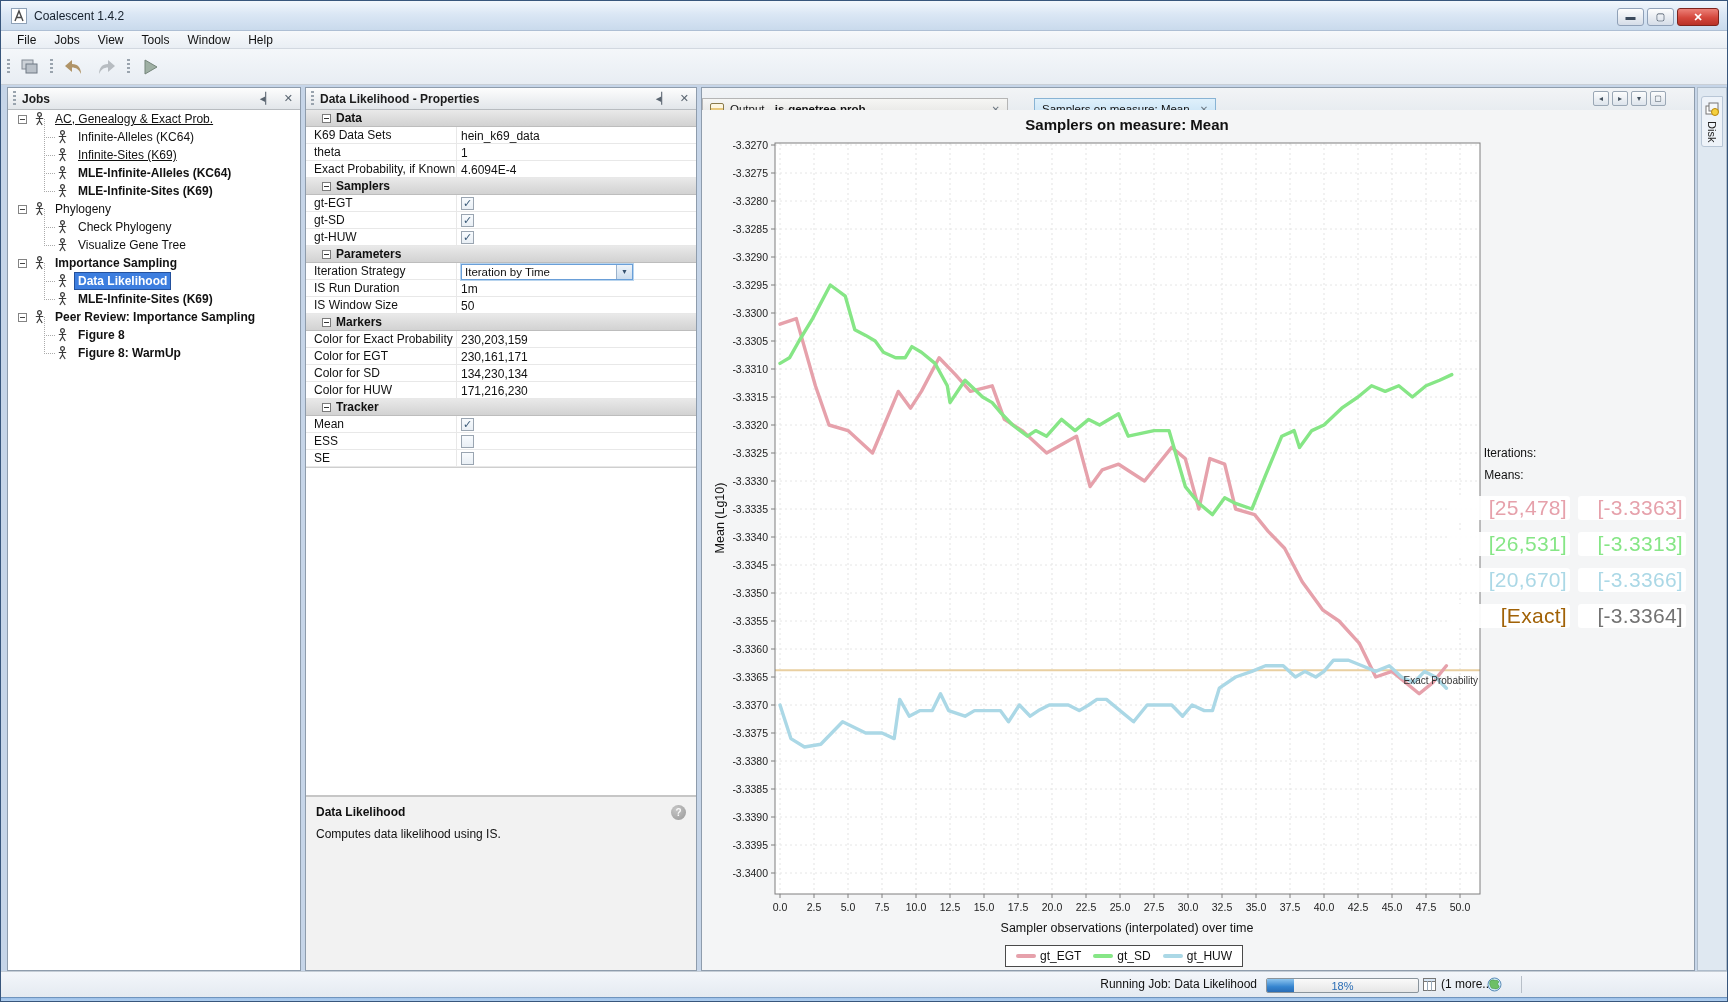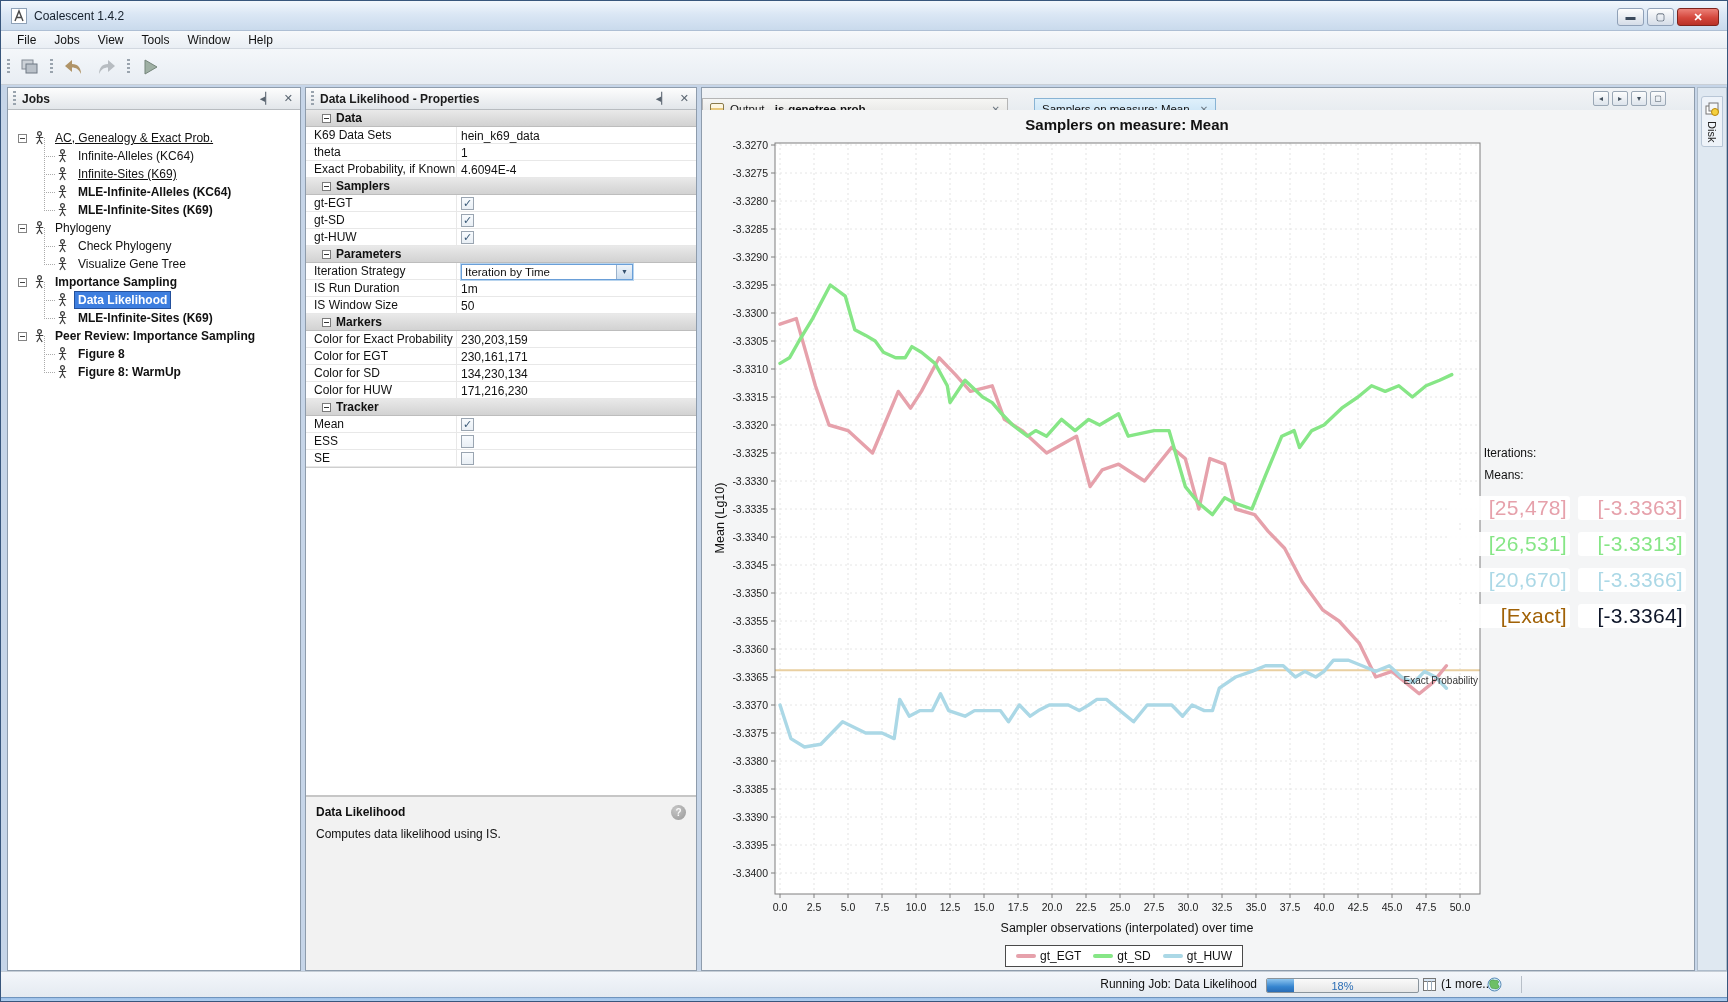--- a/index.html
+++ b/index.html
@@ -26,21 +26,21 @@
   .grip{width:3px;height:16px;background:repeating-linear-gradient(to bottom,#9aa4ae 0 2px,transparent 2px 4px);}
   .tbtn{width:28px;height:26px;display:flex;align-items:center;justify-content:center;}
   
   .panel{position:absolute;top:86px;height:884px;background:#fff;border:1px solid #8e9cac;}
   .panel-hdr{height:22px;background:linear-gradient(#fdfdfd,#e2e6ea);border-bottom:1px solid #b8bcc0;
     display:flex;align-items:center;padding:0 5px;gap:6px;}
   .panel-hdr b{font-size:12px;color:#1c1c1c;}
   .hdr-sp{flex:1;}
   .hdr-btn{color:#5a6570;font-size:11px;line-height:1;padding:0 2px;cursor:default;}
   
-  .tree{padding-top:19px;}
+  .tree{padding-top:0;}
   .tree-row{position:relative;height:18px;display:flex;align-items:center;white-space:nowrap;}
   .tree-row.lvl0{padding-left:10px;}
   .tree-row.lvl1{padding-left:49px;}
   .tree-row.lvl1::before{content:"";position:absolute;left:36px;top:-9px;height:18px;width:10px;
     border-left:1px dotted #aaa;border-bottom:1px dotted #aaa;}
   .expand-box{width:9px;height:9px;border:1px solid #848484;background:#fff;margin-right:7px;flex:0 0 auto;
     background-image:linear-gradient(#444,#444);background-size:5px 1px;background-position:center;background-repeat:no-repeat;}
   .t-icon{width:12px;height:14px;margin-right:6px;flex:0 0 auto;display:inline-flex;}
   .t-label{padding:1px 3px;}
   .t-label.b{font-weight:bold;}
@@ -641,21 +641,21 @@
           <div class="stats-row">
             <span class="sv c1" style="color: rgb(134, 230, 134);">[26,531]</span>
             <span class="sv c2" style="color: rgb(134, 230, 134);">[-3.3313]</span>
           </div>
           <div class="stats-row">
             <span class="sv c1" style="color: rgb(171, 216, 230);">[20,670]</span>
             <span class="sv c2" style="color: rgb(171, 216, 230);">[-3.3366]</span>
           </div>
           <div class="stats-row">
             <span class="sv c1" style="color: #a16207;">[Exact]</span>
-            <span class="sv c2" style="color: #0f172a;">[-3.3364]</span>
+            <span class="sv c2" style="color: #737373;">[-3.3364]</span>
           </div>
         </div>
       <div class="legend" id="legend">
           <span class="leg-item">
             <span class="leg-sw" style="background: rgb(230, 161, 171);"></span>
             <span>gt_EGT</span>
           </span>
           <span class="leg-item">
             <span class="leg-sw" style="background: rgb(134, 230, 134);"></span>
             <span>gt_SD</span>

